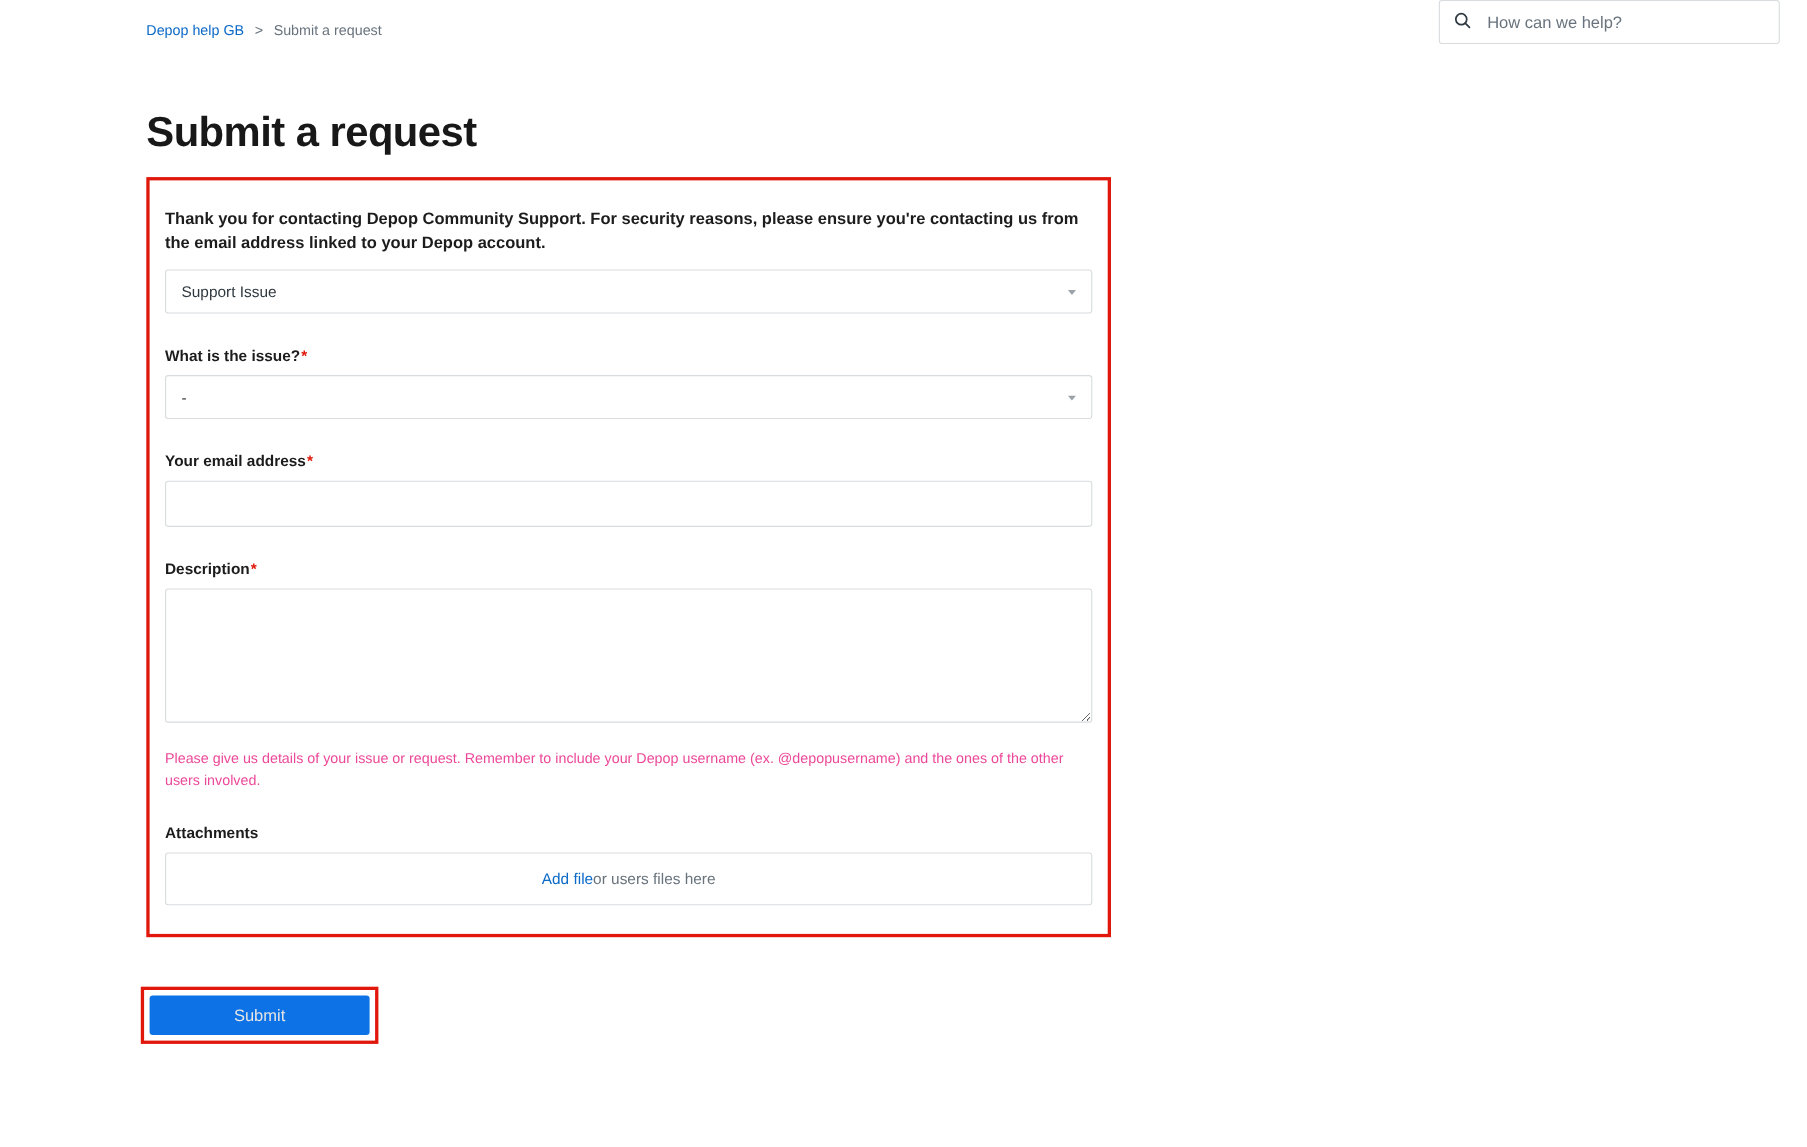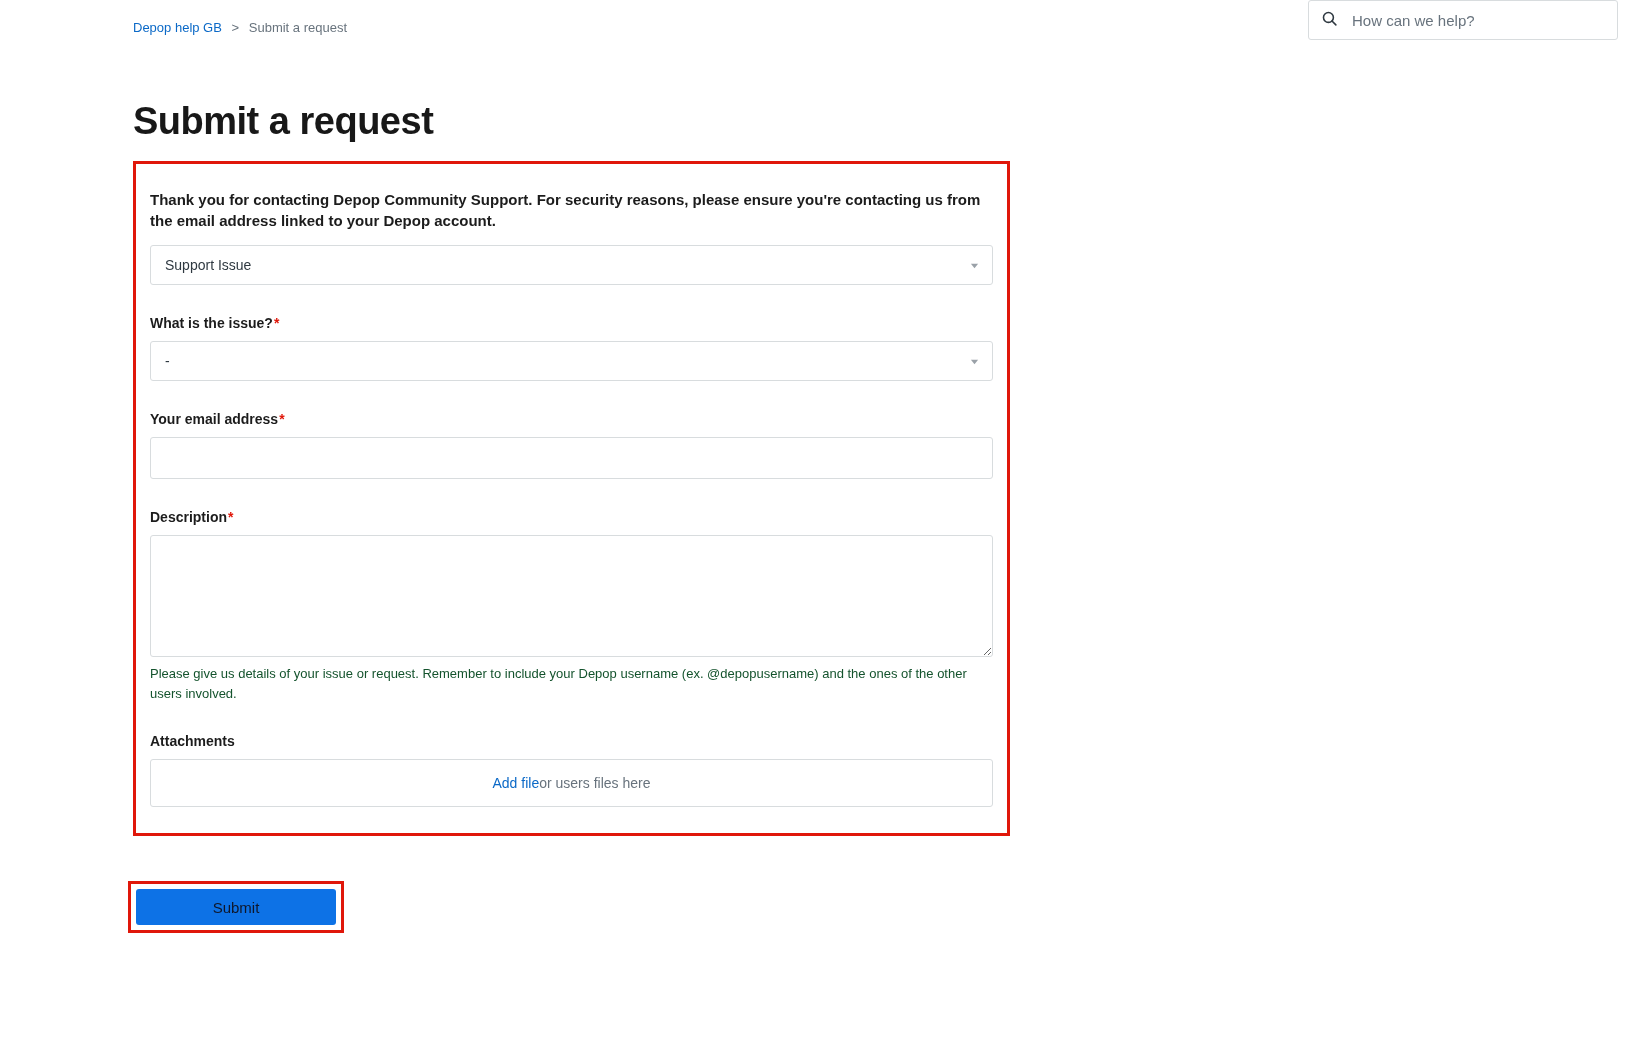--- a/index.html
+++ b/index.html
@@ -147,23 +147,23 @@
       border-radius: 3px;
       padding: 10px 14px;
       font-size: 14px;
       font-family: inherit;
       color: #2f3941;
       outline: none;
       resize: both;
     }
     .hint {
       font-size: 13px;
-      color: #14532d;
+      color: #ec4899;
       line-height: 1.5;
-      margin-top: 4px;
+      margin-top: 20px;
     }
     .dropzone {
       width: 100%;
       height: 48px;
       border: 1px solid #d8dcde;
       border-radius: 3px;
       display: flex;
       align-items: center;
       justify-content: center;
       font-size: 14px;
@@ -181,21 +181,21 @@
       display: inline-block;
       border: 3px solid #e0170a;
       padding: 5px;
       margin-top: 45px;
       margin-left: -5px;
     }
     .submit-btn {
       width: 200px;
       height: 36px;
       background: #0d72e6;
-      color: #0f172a;
+      color: #e5e5e5;
       font-size: 15px;
       font-weight: 400;
       border: none;
       border-radius: 3px;
       cursor: pointer;
       display: flex;
       align-items: center;
       justify-content: center;
     }
   </style>

